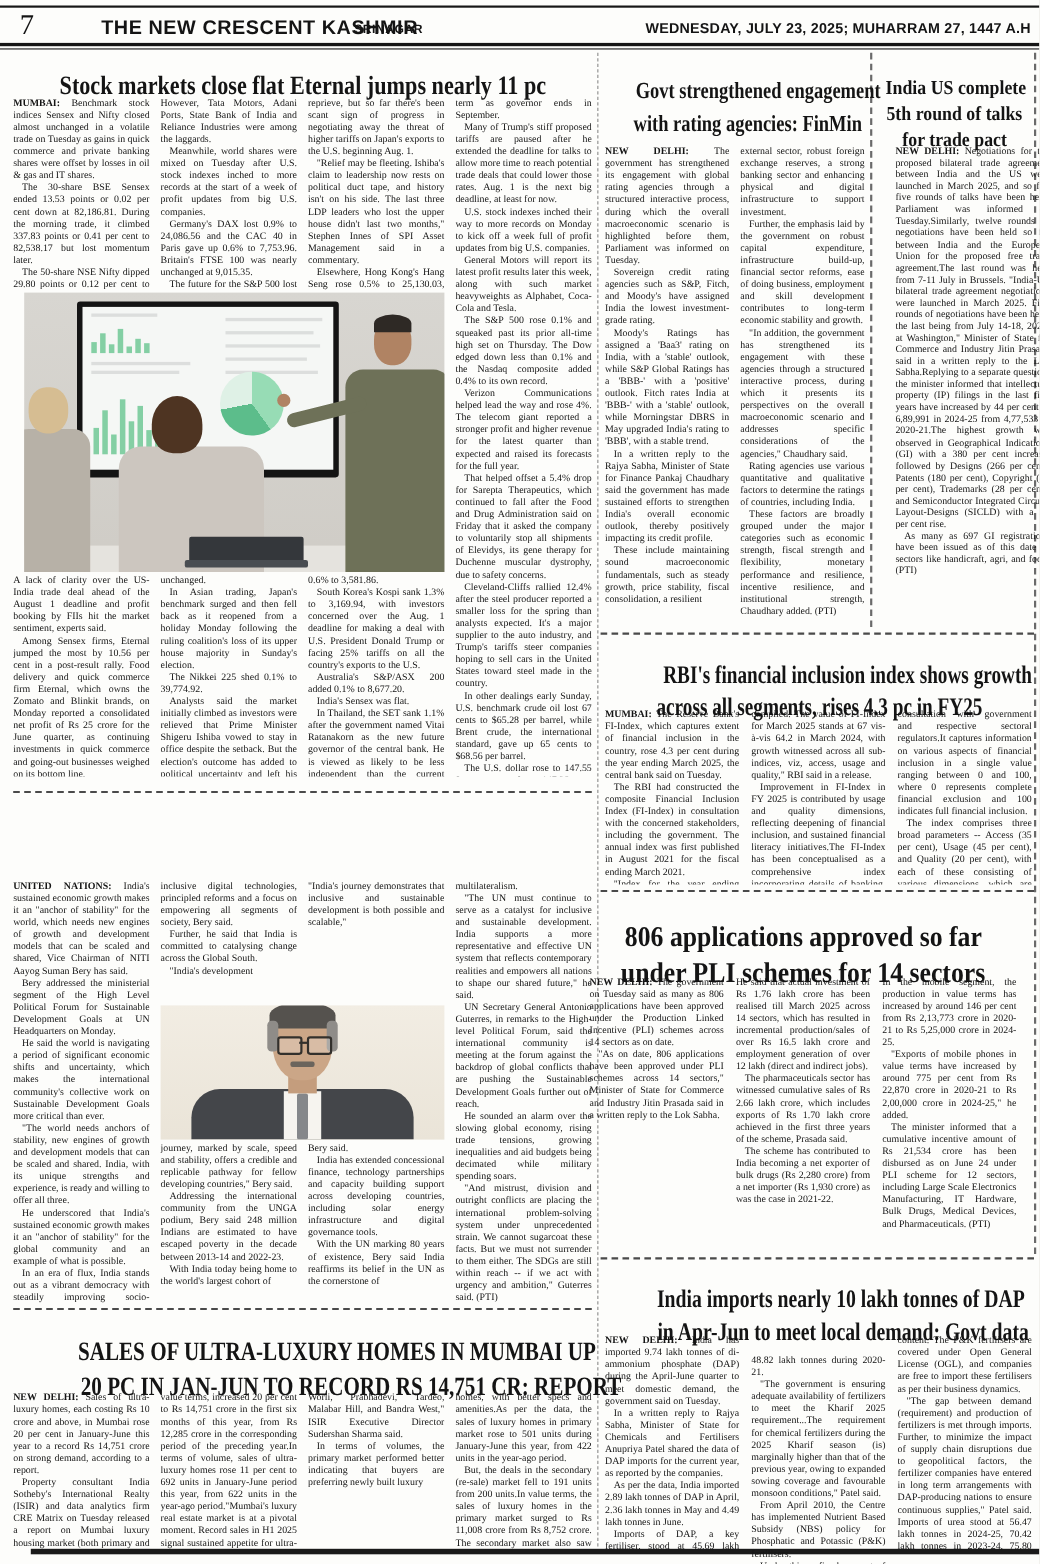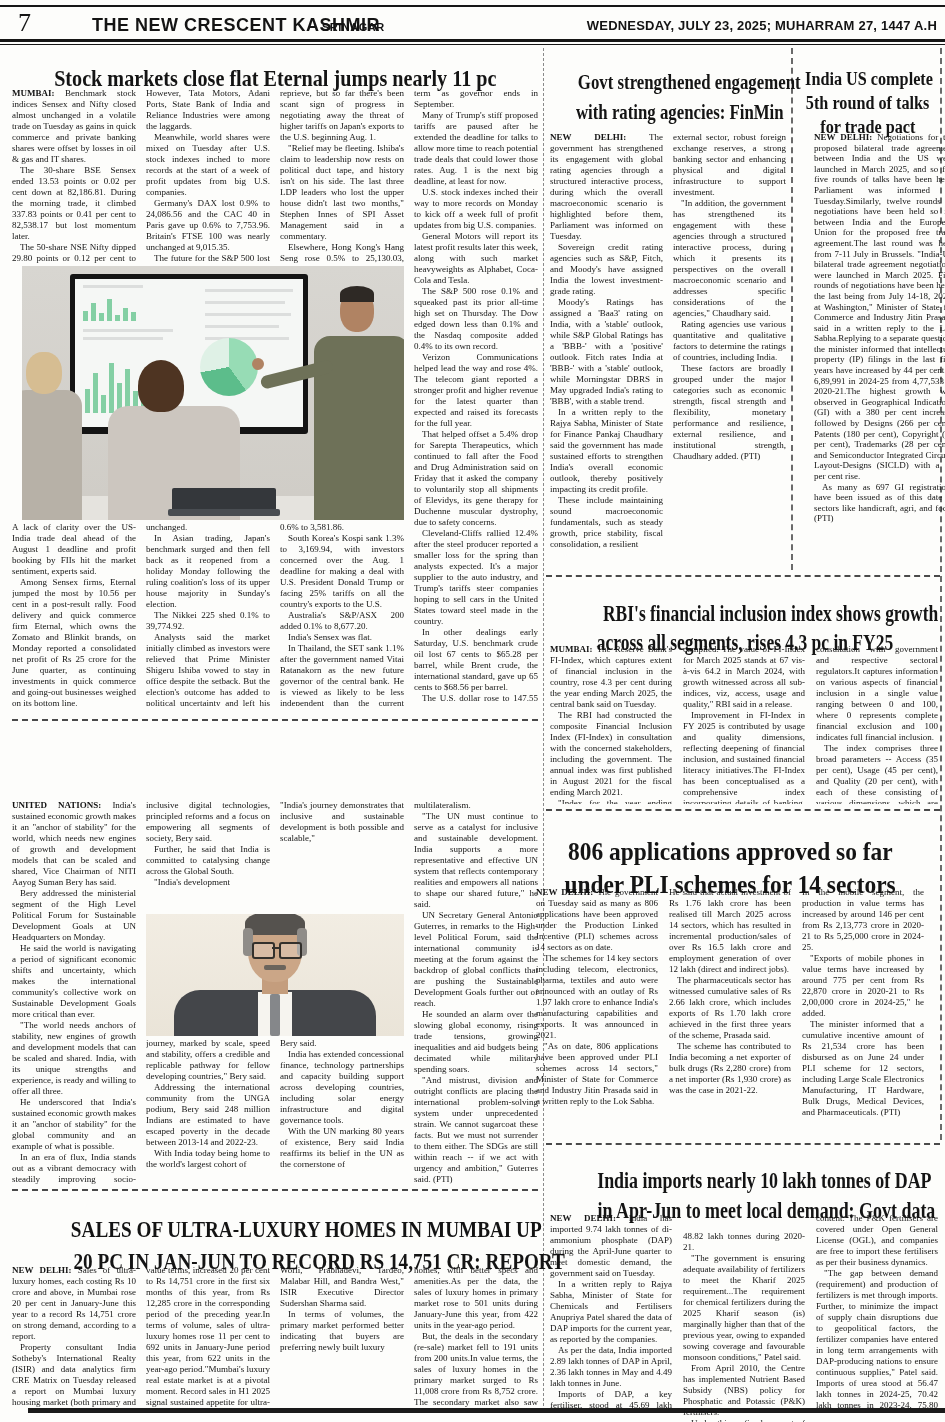--- a/index.html
+++ b/index.html
@@ -103,21 +103,21 @@
       </div>
     <div class="col" style="left:402px;top:40px;width:124px;height:618px;">
         <p>term as governor ends in September.</p>
         <p>Many of Trump's stiff proposed tariffs are paused after he extended the deadline for talks to allow more time to reach potential trade deals that could lower those rates. Aug. 1 is the next big deadline, at least for now.</p>
         <p>U.S. stock indexes inched their way to more records on Monday to kick off a week full of profit updates from big U.S. companies.</p>
         <p>General Motors will report its latest profit results later this week, along with such market heavyweights as Alphabet, Coca-Cola and Tesla.</p>
         <p>The S&amp;P 500 rose 0.1% and squeaked past its prior all-time high set on Thursday. The Dow edged down less than 0.1% and the Nasdaq composite added 0.4% to its own record.</p>
         <p>Verizon Communications helped lead the way and rose 4%. The telecom giant reported a stronger profit and higher revenue for the latest quarter than expected and raised its forecasts for the full year.</p>
         <p>That helped offset a 5.4% drop for Sarepta Therapeutics, which continued to fall after the Food and Drug Administration said on Friday that it asked the company to voluntarily stop all shipments of Elevidys, its gene therapy for Duchenne muscular dystrophy, due to safety concerns.</p>
         <p>Cleveland-Cliffs rallied 12.4% after the steel producer reported a smaller loss for the spring than analysts expected. It's a major supplier to the auto industry, and Trump's tariffs steer companies hoping to sell cars in the United States toward steel made in the country.</p>
-        <p>In other dealings early Saturday, U.S. benchmark crude oil lost 67 cents to $65.28 per barrel, while Brent crude, the international standard, gave up 65 cents to $68.56 per barrel.</p>
+        <p>In other dealings early Sunday, U.S. benchmark crude oil lost 67 cents to $65.28 per barrel, while Brent crude, the international standard, gave up 65 cents to $68.56 per barrel.</p>
         <p>The U.S. dollar rose to 147.55 Japanese yen from 147.38 yen. The euro gained to $1.1701 from $1.1696. (PTI/AP)</p>
       </div>
 
     <div class="photo1" style="left:10px;top:218px;width:382px;height:254px;" title="Meeting room photo: presenter pointing at a wall screen showing green bar charts and a pie chart while colleagues watch">
       <div class="p1-table"></div>
       <div class="p1-tv">
         <div class="p1-scr">
           <div class="p1-line" style="left:8px;top:6px;width:60px;"></div>
           <div class="p1-bars" style="left:8px;top:16px;height:26px;">
             <i style="height:10px"></i>
@@ -188,23 +188,24 @@
     </h2>
     <div class="col" style="left:0;top:84px;width:113px;height:438px;">
         <p><b>NEW DELHI: </b>The government has strengthened its engagement with global rating agencies through a structured interactive process, during which the overall macroeconomic scenario is highlighted before them, Parliament was informed on Tuesday.</p>
         <p>Sovereign credit rating agencies such as S&amp;P, Fitch, and Moody's have assigned India the lowest investment-grade rating.</p>
         <p>Moody's Ratings has assigned a 'Baa3' rating on India, with a 'stable' outlook, while S&amp;P Global Ratings has a 'BBB-' with a 'positive' outlook. Fitch rates India at 'BBB-' with a 'stable' outlook, while Morningstar DBRS in May upgraded India's rating to 'BBB', with a stable trend.</p>
         <p>In a written reply to the Rajya Sabha, Minister of State for Finance Pankaj Chaudhary said the government has made sustained efforts to strengthen India's overall economic outlook, thereby positively impacting its credit profile.</p>
         <p>These include maintaining sound macroeconomic fundamentals, such as steady growth, price stability, fiscal consolidation, a resilient</p>
       </div>
     <div class="col" style="left:123px;top:84px;width:113px;height:438px;">
         <p>external sector, robust foreign exchange reserves, a strong banking sector and enhancing physical and digital infrastructure to support investment.</p>
+        <p>Further, the emphasis laid by the government on robust capital expenditure, infrastructure build-up, financial sector reforms, ease of doing business, employment and skill development contributes to long-term economic stability and growth.</p>
         <p>"In addition, the government has strengthened its engagement with these agencies through a structured interactive process, during which it presents its perspectives on the overall macroeconomic scenario and addresses specific considerations of the agencies," Chaudhary said.</p>
         <p>Rating agencies use various quantitative and qualitative factors to determine the ratings of countries, including India.</p>
-        <p>These factors are broadly grouped under the major categories such as economic strength, fiscal strength and flexibility, monetary performance and resilience, external resilience, and institutional strength, Chaudhary added. (PTI)</p>
+        <p>These factors are broadly grouped under the major categories such as economic strength, fiscal strength and flexibility, monetary performance and resilience, incentive resilience, and institutional strength, Chaudhary added. (PTI)</p>
       </div>
   </section>
 
   <section class="art" style="left:798px;top:48px;width:140px;height:524px;">
     <h2 class="hl" style="top:4px;font-size:18px;line-height:24px;font-weight:600;">
       <span class="sqz" style="--sx:.9">India US complete</span><br>
       <span class="sqz" style="--sx:.9">5th round of talks</span><br>
       <span class="sqz" style="--sx:.9">for trade pact</span>
     </h2>
     <div class="col" style="left:0;top:84px;width:140px;height:438px;line-height:10.6px;margin-left:16px;">
@@ -285,21 +286,20 @@
       </div>
   </section>
 
   <section class="art" style="left:536px;top:813px;width:388px;height:328px;">
     <h2 class="hl" style="top:0;font-size:26px;line-height:33px;">
       <span class="sqz" style="--sx:.9">806 applications approved so far</span><br>
       <span class="sqz" style="--sx:.9">under PLI schemes for 14 sectors</span>
     </h2>
     <div class="col" style="left:0;top:74px;width:122px;height:252px;">
         <p><b>NEW DELHI: </b>The government on Tuesday said as many as 806 applications have been approved under the Production Linked Incentive (PLI) schemes across 14 sectors as on date.</p>
-        <p>The schemes for 14 key sectors including telecom, electronics, pharma, textiles and auto were announced with an outlay of Rs 1.97 lakh crore to enhance India's manufacturing capabilities and exports. It was announced in 2021.</p>
         <p>"As on date, 806 applications have been approved under PLI schemes across 14 sectors," Minister of State for Commerce and Industry Jitin Prasada said in a written reply to the Lok Sabha.</p>
       </div>
     <div class="col" style="left:133px;top:74px;width:122px;height:252px;">
         <p>He said that actual investment of Rs 1.76 lakh crore has been realised till March 2025 across 14 sectors, which has resulted in incremental production/sales of over Rs 16.5 lakh crore and employment generation of over 12 lakh (direct and indirect jobs).</p>
         <p>The pharmaceuticals sector has witnessed cumulative sales of Rs 2.66 lakh crore, which includes exports of Rs 1.70 lakh crore achieved in the first three years of the scheme, Prasada said.</p>
         <p>The scheme has contributed to India becoming a net exporter of bulk drugs (Rs 2,280 crore) from a net importer (Rs 1,930 crore) as was the case in 2021-22.</p>
       </div>
     <div class="col" style="left:266px;top:74px;width:122px;height:252px;">
         <p>In the mobile segment, the production in value terms has increased by around 146 per cent from Rs 2,13,773 crore in 2020-21 to Rs 5,25,000 crore in 2024-25.</p>
         <p>"Exports of mobile phones in value terms have increased by around 775 per cent from Rs 22,870 crore in 2020-21 to Rs 2,00,000 crore in 2024-25," he added.</p>

